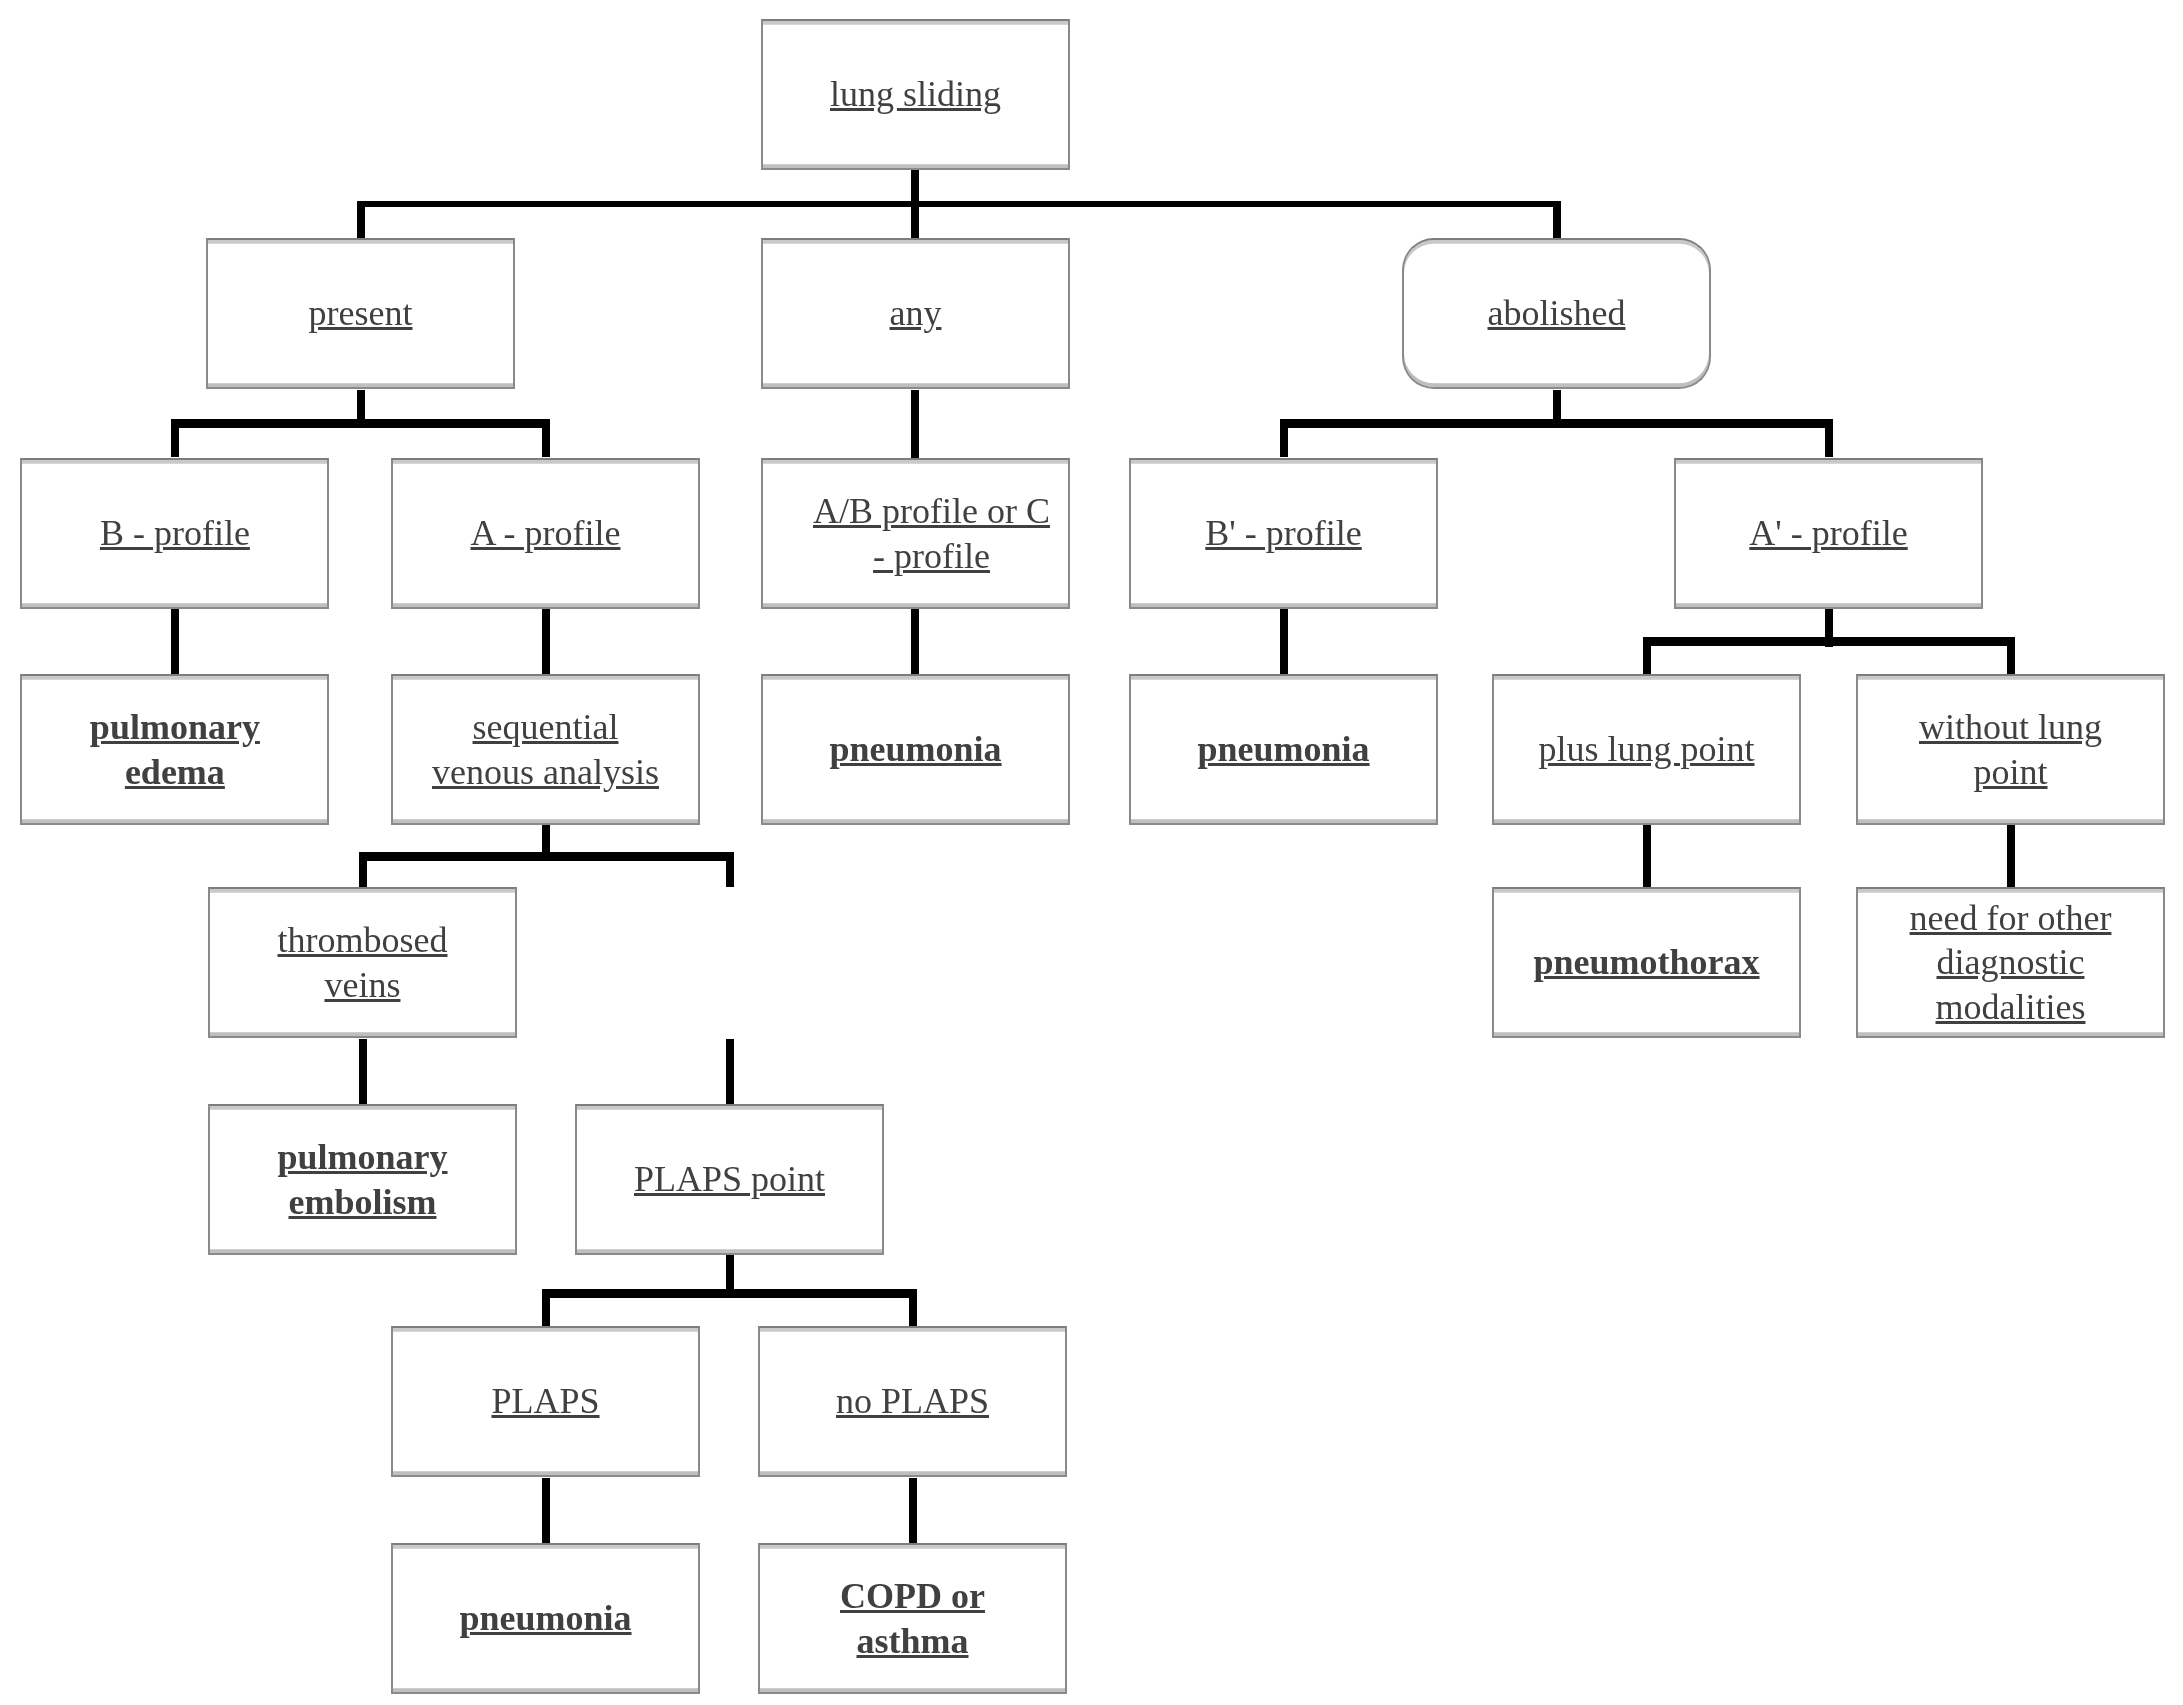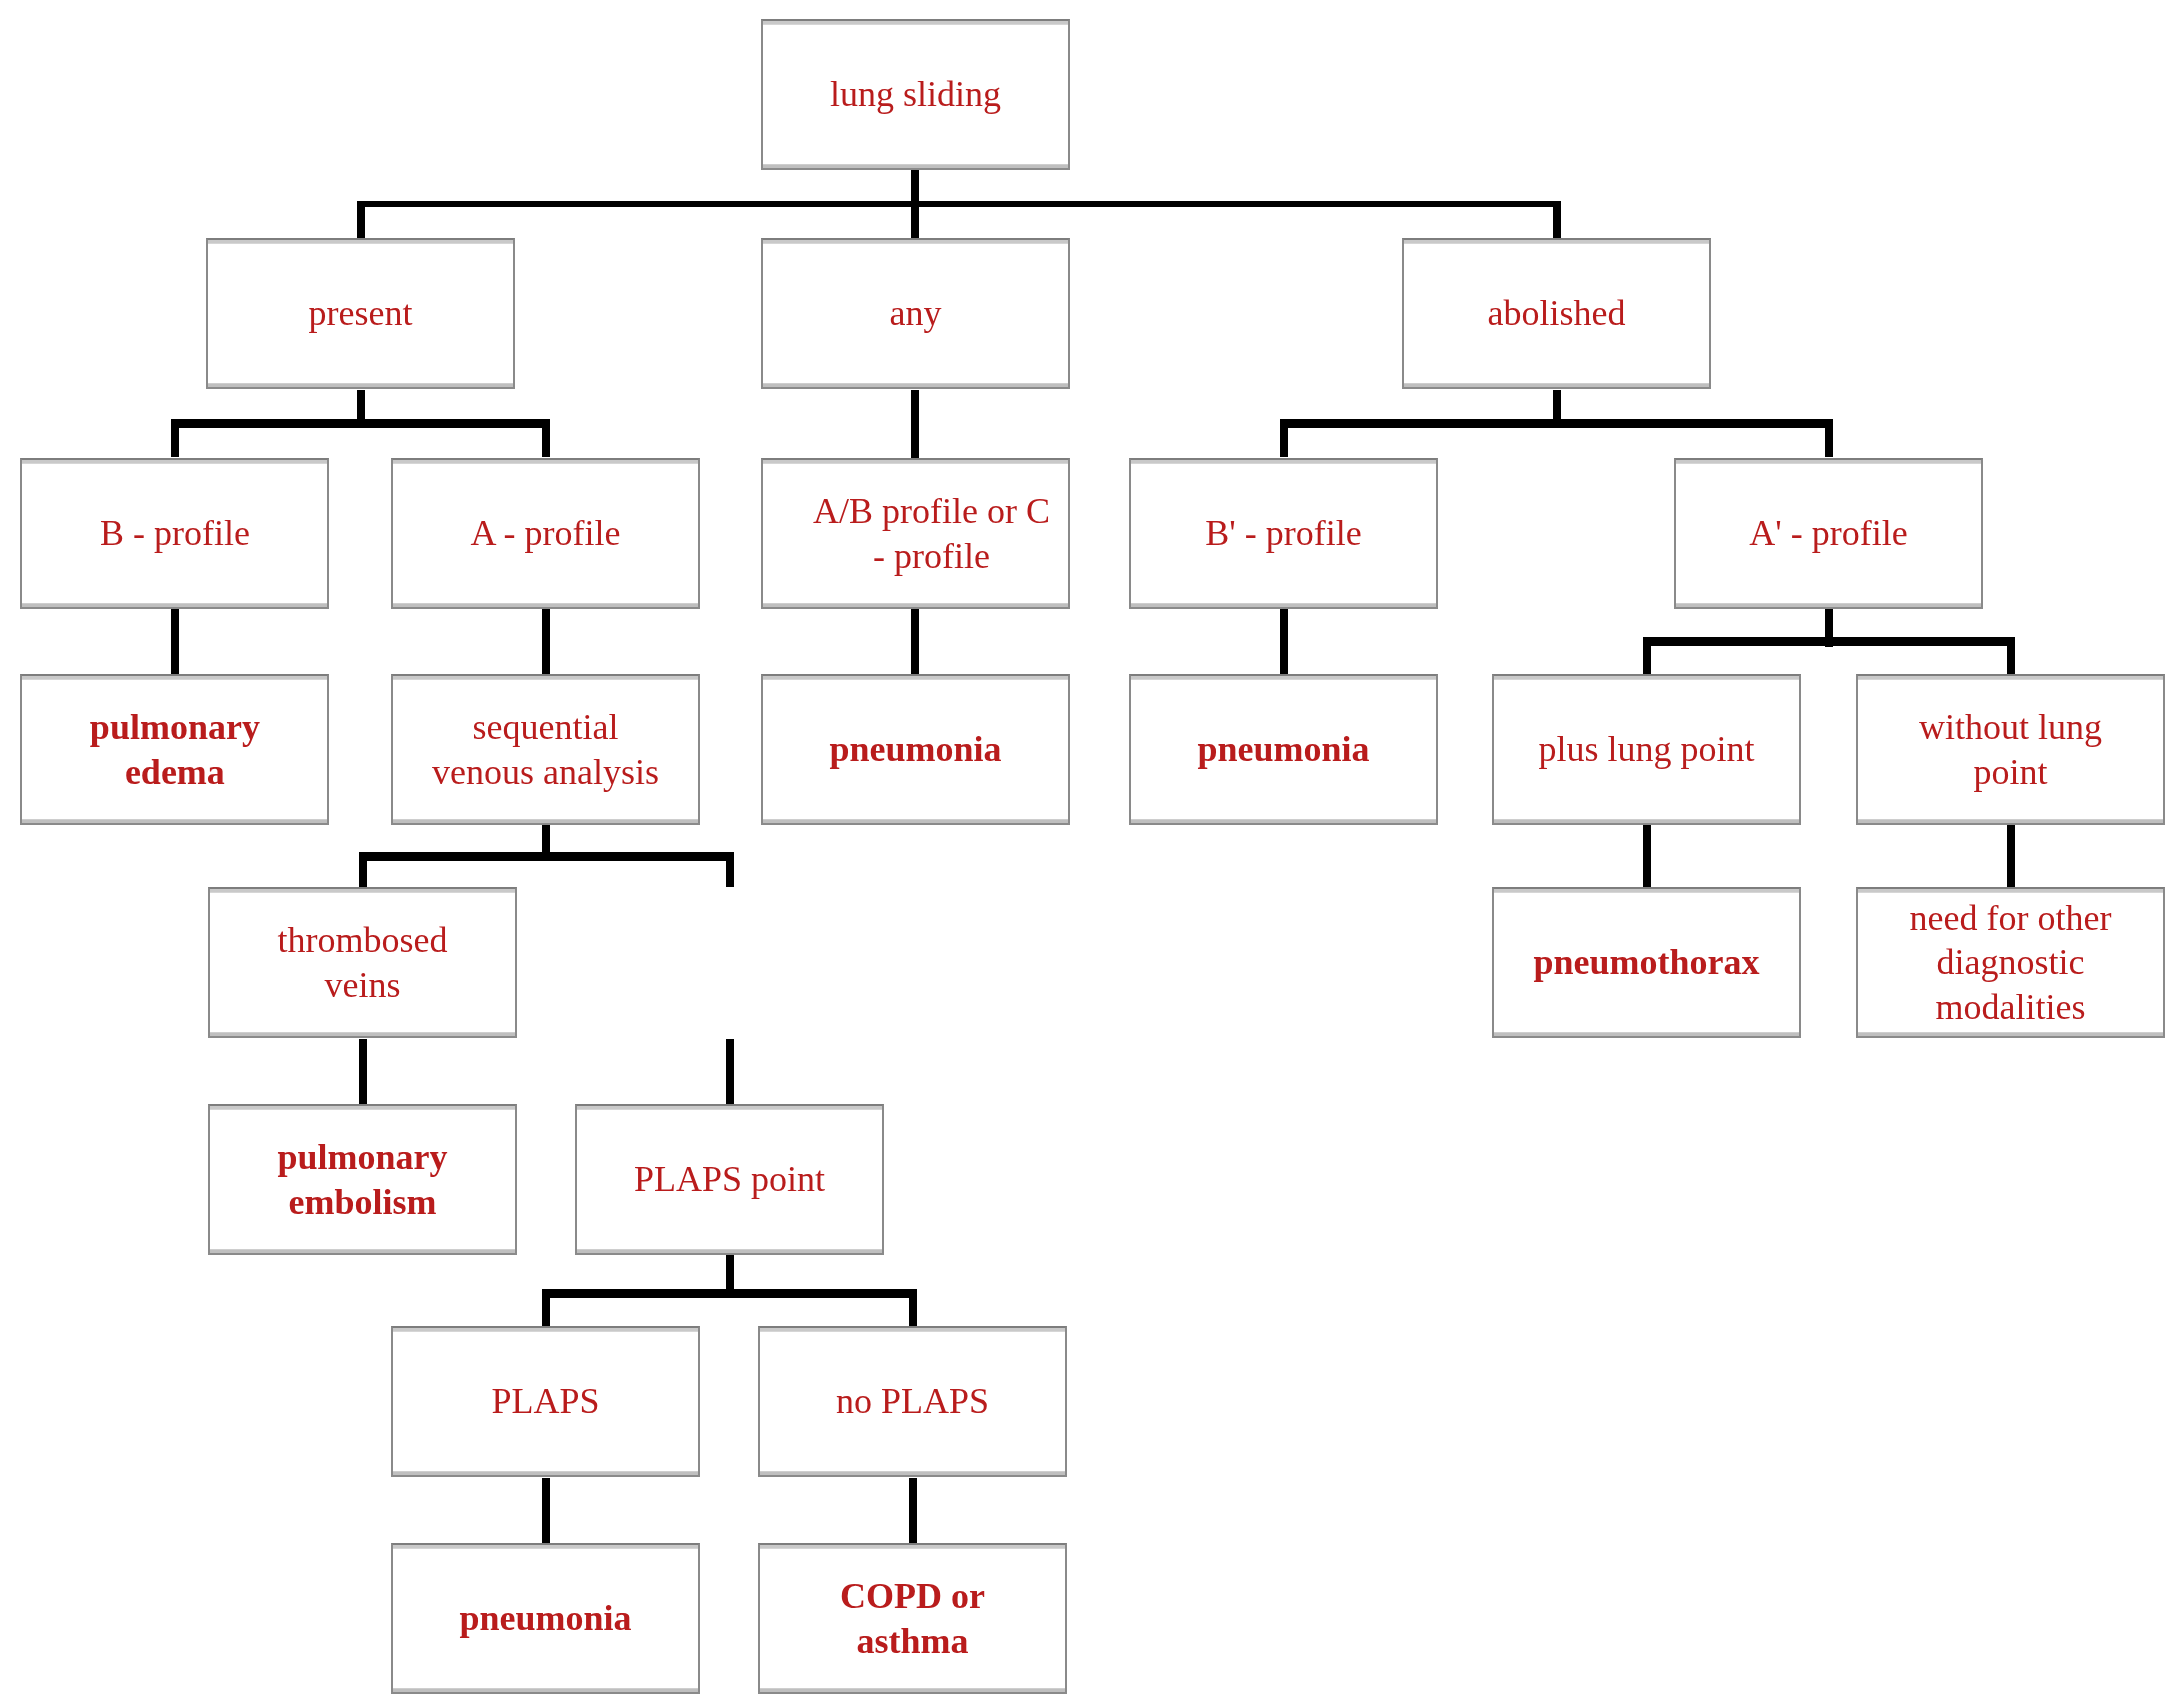--- a/index.html
+++ b/index.html
@@ -23,22 +23,23 @@
     background: #ffffff;
     border: 2.5px solid #8a8a8a;
     border-top-color: #7d7d7d;
     box-shadow: inset 0 3.7px 0 #c9c9c9, inset 0 -3.7px 0 #bfbfbf;
     display: flex;
     align-items: center;
     justify-content: center;
     text-align: center;
     font-size: 36px;
     line-height: 1.24;
-    color: #b91c1c;
+    color: #404040;
     white-space: pre-line;
+    text-decoration: underline;
   }
   .node.bold {
     font-weight: bold;
   }
   .vline, .hline {
     position: absolute;
     background: #000000;
   }
   .vline { width: 8px; }
   .hline { height: 8.7px; }
@@ -51,21 +52,21 @@
 
   <div class="node" style="left:761px; top:18.5px;">lung sliding</div>
 
   <div class="vline" style="left:911px; top:170px; height:68px;"></div>
   <div class="hline thin" style="left:357px; top:201px; width:1204px;"></div>
   <div class="vline" style="left:357px; top:201px; height:37px;"></div>
   <div class="vline" style="left:1553px; top:201px; height:37px;"></div>
 
   <div class="node" style="left:206px; top:238px;">present</div>
   <div class="node" style="left:761px; top:238px;">any</div>
-  <div class="node" style="left:1402px; top:238px;">abolished</div>
+  <div class="node" style="left:1402px; top:238px;border-radius:32px;">abolished</div>
 
   <div class="vline" style="left:357px; top:390px; height:38px;"></div>
   <div class="hline" style="left:171px; top:419px; width:379px;"></div>
   <div class="vline" style="left:171px; top:419px; height:38px;"></div>
   <div class="vline" style="left:542px; top:419px; height:38px;"></div>
 
   <div class="vline" style="left:911px; top:390px; height:68px;"></div>
 
   <div class="vline" style="left:1553px; top:390px; height:38px;"></div>
   <div class="hline" style="left:1280px; top:419px; width:553px;"></div>

